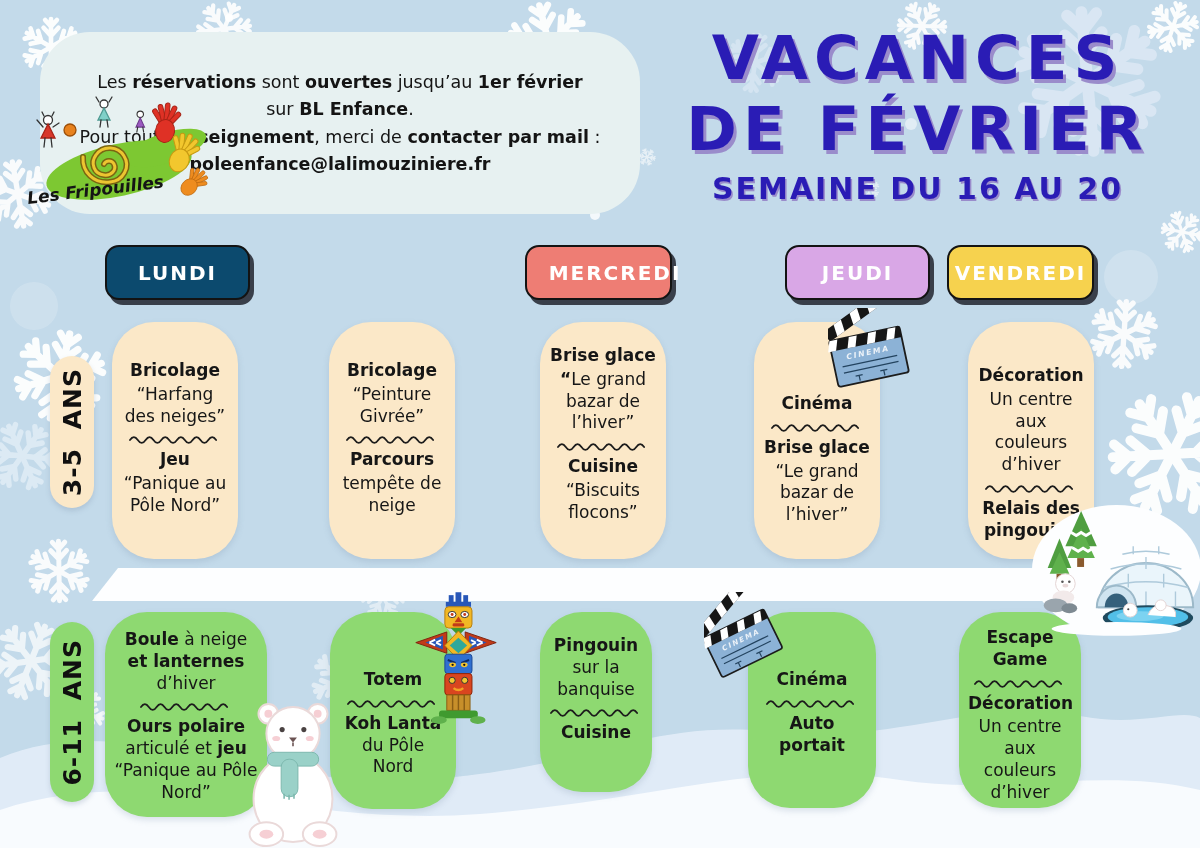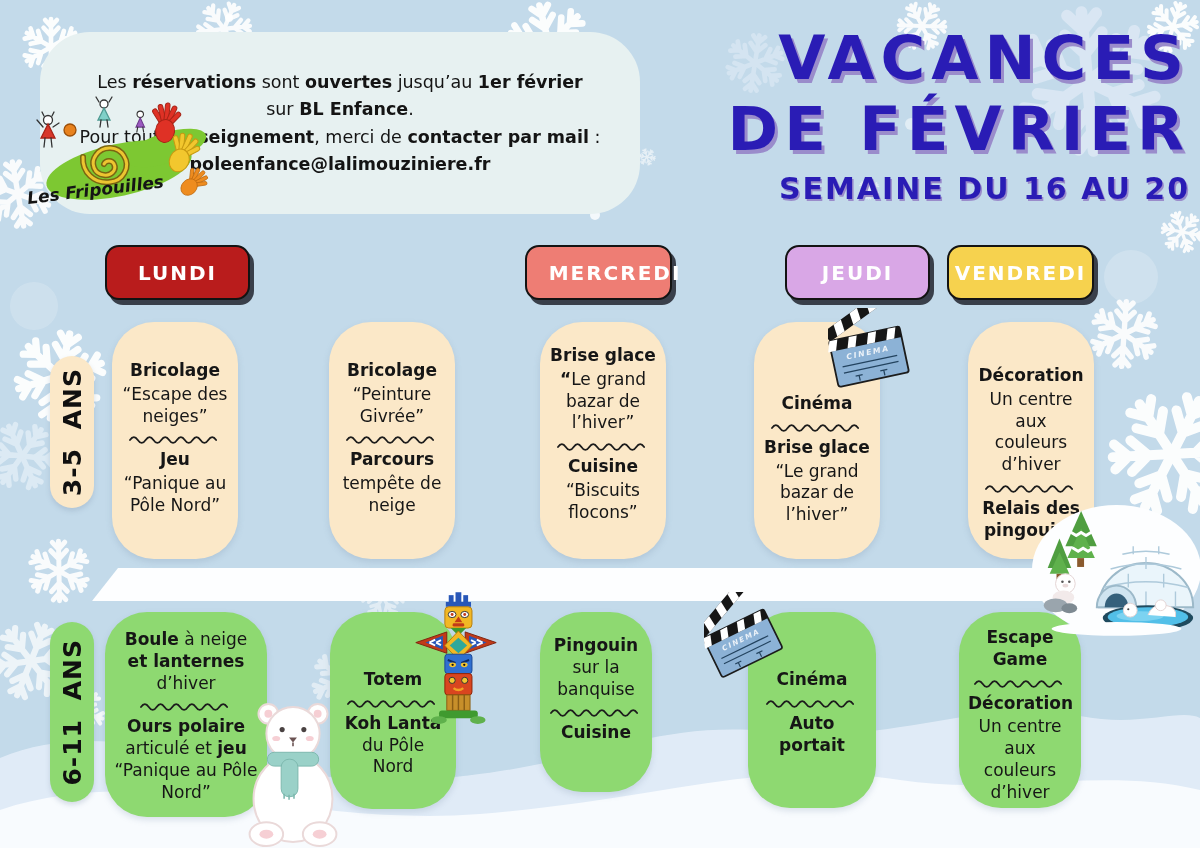--- a/index.html
+++ b/index.html
@@ -17,21 +17,21 @@
   
   .info-bubble{position:absolute;left:40px;top:32px;width:600px;min-height:132px;
     background:var(--bubble,#e7f1f1);border-radius:50px;z-index:3;
     padding:36px 34px;text-align:center;color:#141414;}
   .info-bubble .card-line{font-size:17.5px;line-height:1.5;margin:1px 0;}
 
   
   .logo{position:absolute;left:24px;top:90px;width:195px;height:125px;z-index:4;}
 
   
-  .title-block{position:absolute;left:645px;top:22px;width:545px;text-align:right;z-index:3;}
+  .title-block{position:absolute;left:645px;top:22px;width:545px;text-align:center;z-index:3;}
   .title-line{font-size:61px;font-weight:800;letter-spacing:6px;line-height:1.17;
     color:var(--navy,#2a1cb5);text-shadow:3px 4px 0 var(--navysh,#9a8ccb);}
   .subtitle{margin-top:6px;font-size:30px;font-weight:700;letter-spacing:2px;
     color:var(--navy,#2a1cb5);text-shadow:1.5px 2px 0 var(--navysh,#9a8ccb);}
 
   
   .day-btn{position:absolute;top:245px;height:55px;border-radius:14px;
     border:2.5px solid #131313;box-shadow:4px 5px 0 rgba(22,24,34,.8);
     display:flex;align-items:center;justify-content:center;z-index:4;
     color:#fff;font-weight:800;font-size:20px;letter-spacing:2px;}
@@ -237,32 +237,32 @@
     </g>
     <text x="4" y="114" transform="rotate(-7 4 114)" font-size="17" font-weight="bold" font-style="italic" fill="#151515">Les Fripouilles</text>
   </svg>
 
   <div class="title-block">
     <div class="title-line">VACANCES</div>
     <div class="title-line">DE FÉVRIER</div>
     <div class="subtitle">SEMAINE DU 16 AU 20</div>
   </div>
 
-  <div class="day-btn d0" style="background: #b91c1c;">LUNDI</div>
+  <div class="day-btn d0" style="background: #0c4a6e;">LUNDI</div>
   <div class="day-btn d2" style="background: rgb(238, 125, 116);">MERCREDI</div>
   <div class="day-btn d3" style="background: rgb(217, 167, 230); margin-left: 48px;">JEUDI</div>
   <div class="day-btn d4" style="background: rgb(246, 210, 78);">VENDREDI</div>
 
   <div class="rowwrap" style="--cardbg: #fbe8c8;">
     <div class="age-label a0">
         <span>3-5 ANS</span>
       </div>
     <div class="card r0c0">
         <div class="card-line"><span class="b">Bricolage</span></div>
-        <div class="card-line"><span>“Escape des neiges”</span></div>
+        <div class="card-line"><span>“Harfang des neiges”</span></div>
         <div class="wavy">
           <svg viewBox="0 0 96 10">
             <path d="M2 6 q4 -6 8 0 t8 0 t8 0 t8 0 t8 0 t8 0 t8 0 t8 0 t8 0 t8 0 t8 0" fill="none" stroke="#1c1c1c" stroke-width="1.8" stroke-linecap="round"></path>
           </svg>
         </div>
         <div class="card-line"><span class="b">Jeu</span></div>
         <div class="card-line"><span>“Panique au Pôle Nord”</span></div>
       </div>
     <div class="card r0c1">
         <div class="card-line"><span class="b">Bricolage</span></div>

